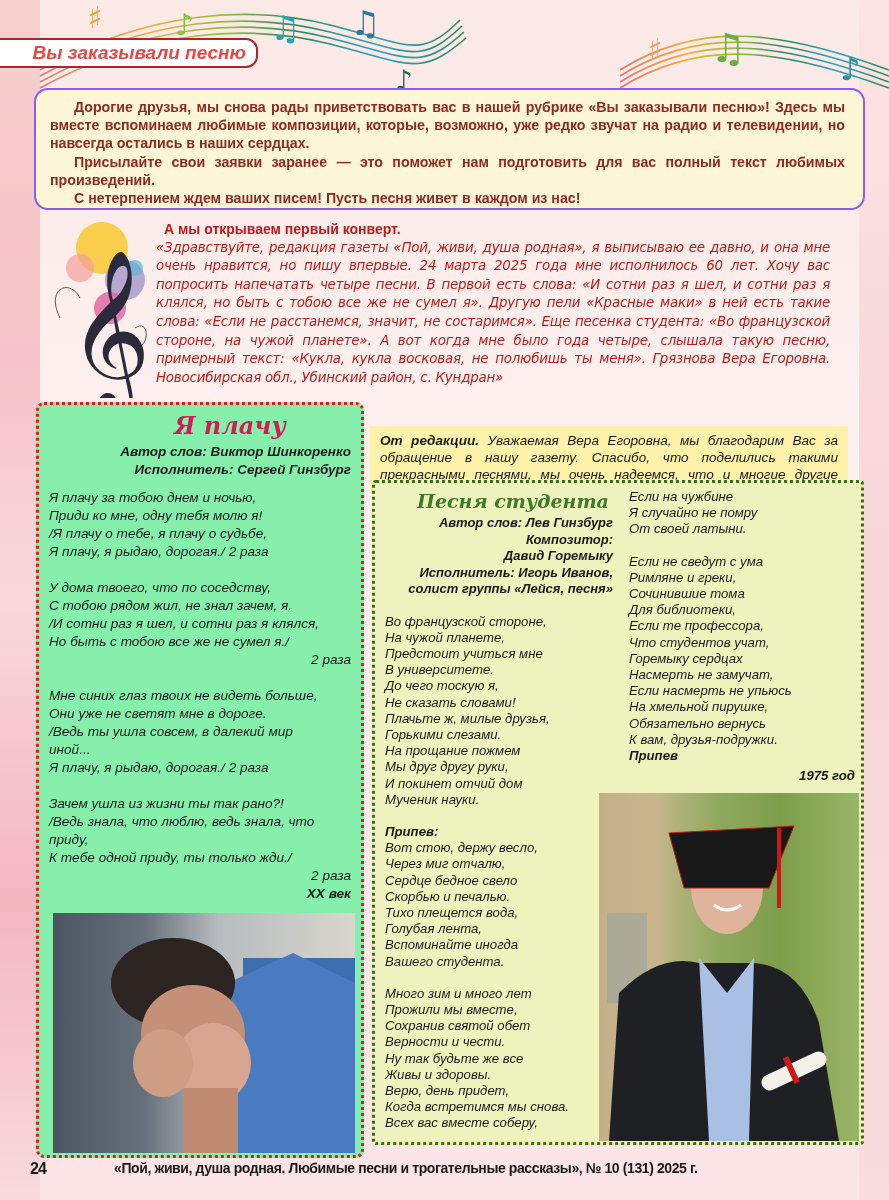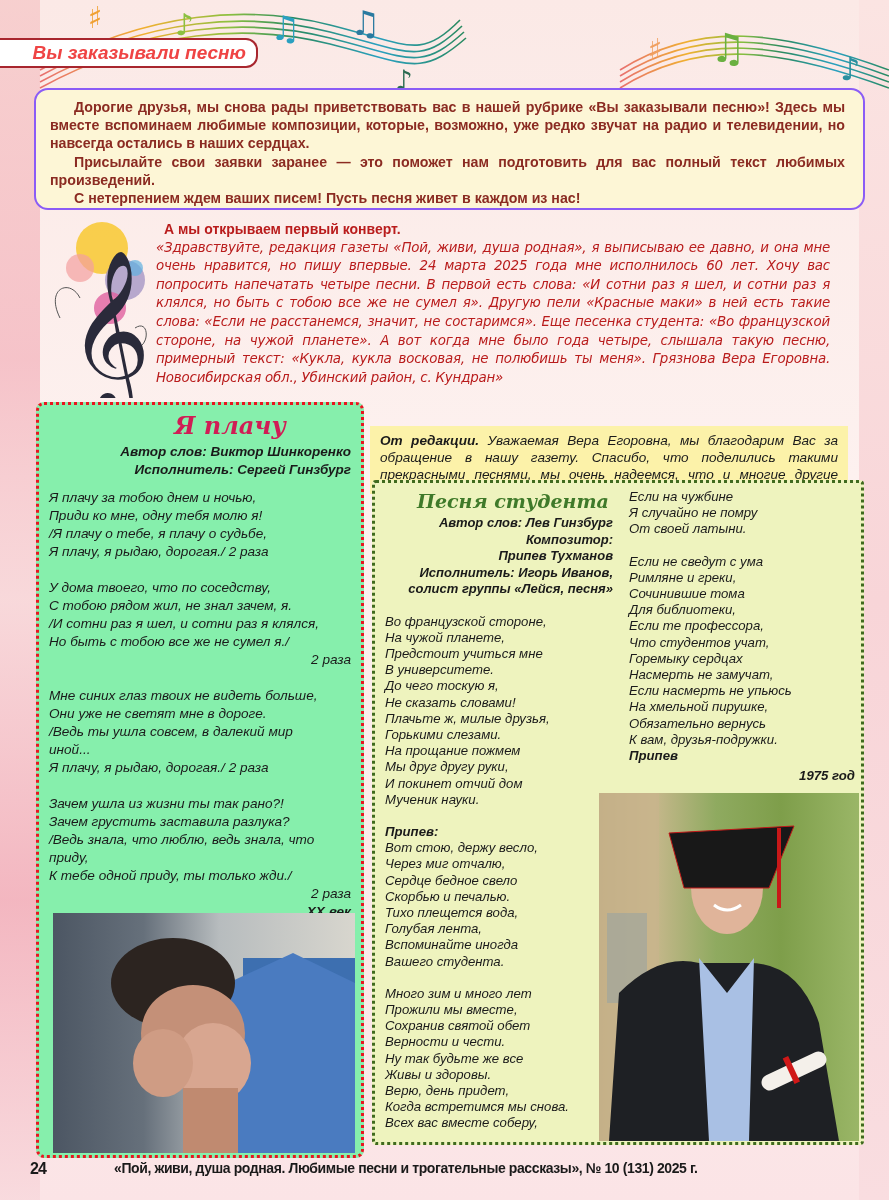--- a/index.html
+++ b/index.html
@@ -193,21 +193,20 @@
     </div>
     <div class="stanza">
       <div>Мне синих глаз твоих не видеть больше,</div>
       <div>Они уже не светят мне в дороге.</div>
       <div>/Ведь ты ушла совсем, в далекий мир</div>
       <div>иной...</div>
       <div>Я плачу, я рыдаю, дорогая./ 2 раза</div>
     </div>
     <div>
       <div>Зачем ушла из жизни ты так рано?!</div>
-      <div>Зачем грустить заставила разлука?</div>
       <div>/Ведь знала, что люблю, ведь знала, что</div>
       <div>приду,</div>
       <div>К тебе одной приду, ты только жди./</div>
       <div class="right">2 раза</div>
       <div class="right bold">XX век</div>
     </div>
   </div>
   <div class="photo1">
     <svg width="302" height="240" viewBox="0 0 302 240">
       <rect x="190" y="45" width="112" height="195" fill="#3d6fb0"></rect>
@@ -224,21 +223,21 @@
 <div class="editor-note">
   <b>От редакции.</b><span> Уважаемая Вера Егоровна, мы благодарим Вас за обращение в нашу газету. Спасибо, что поделились та­кими прекрасными песнями, мы очень надеемся, что и многие другие читатели обязательно вспомнят их.</span>
 </div>
 
 <div class="song2">
   <div class="col-a">
     <div class="song-title2">Песня студента</div>
     <div class="credits">
       <div>Автор слов: Лев Гинзбург</div>
       <div>Композитор:</div>
-      <div>Припев Тухманов</div>
+      <div>Давид Горемыку</div>
       <div>Исполнитель: Игорь Иванов,</div>
       <div>солист группы «Лейся, песня»</div>
     </div>
     <div class="lyrics" style="margin-top:16px; font-size:13.2px; line-height:16.2px;">
       <div class="stanza" style="margin-bottom:16px">
         <div>Во французской стороне,</div>
         <div>На чужой планете,</div>
         <div>Предстоит учиться мне</div>
         <div>В университете.</div>
         <div>До чего тоскую я,</div>

